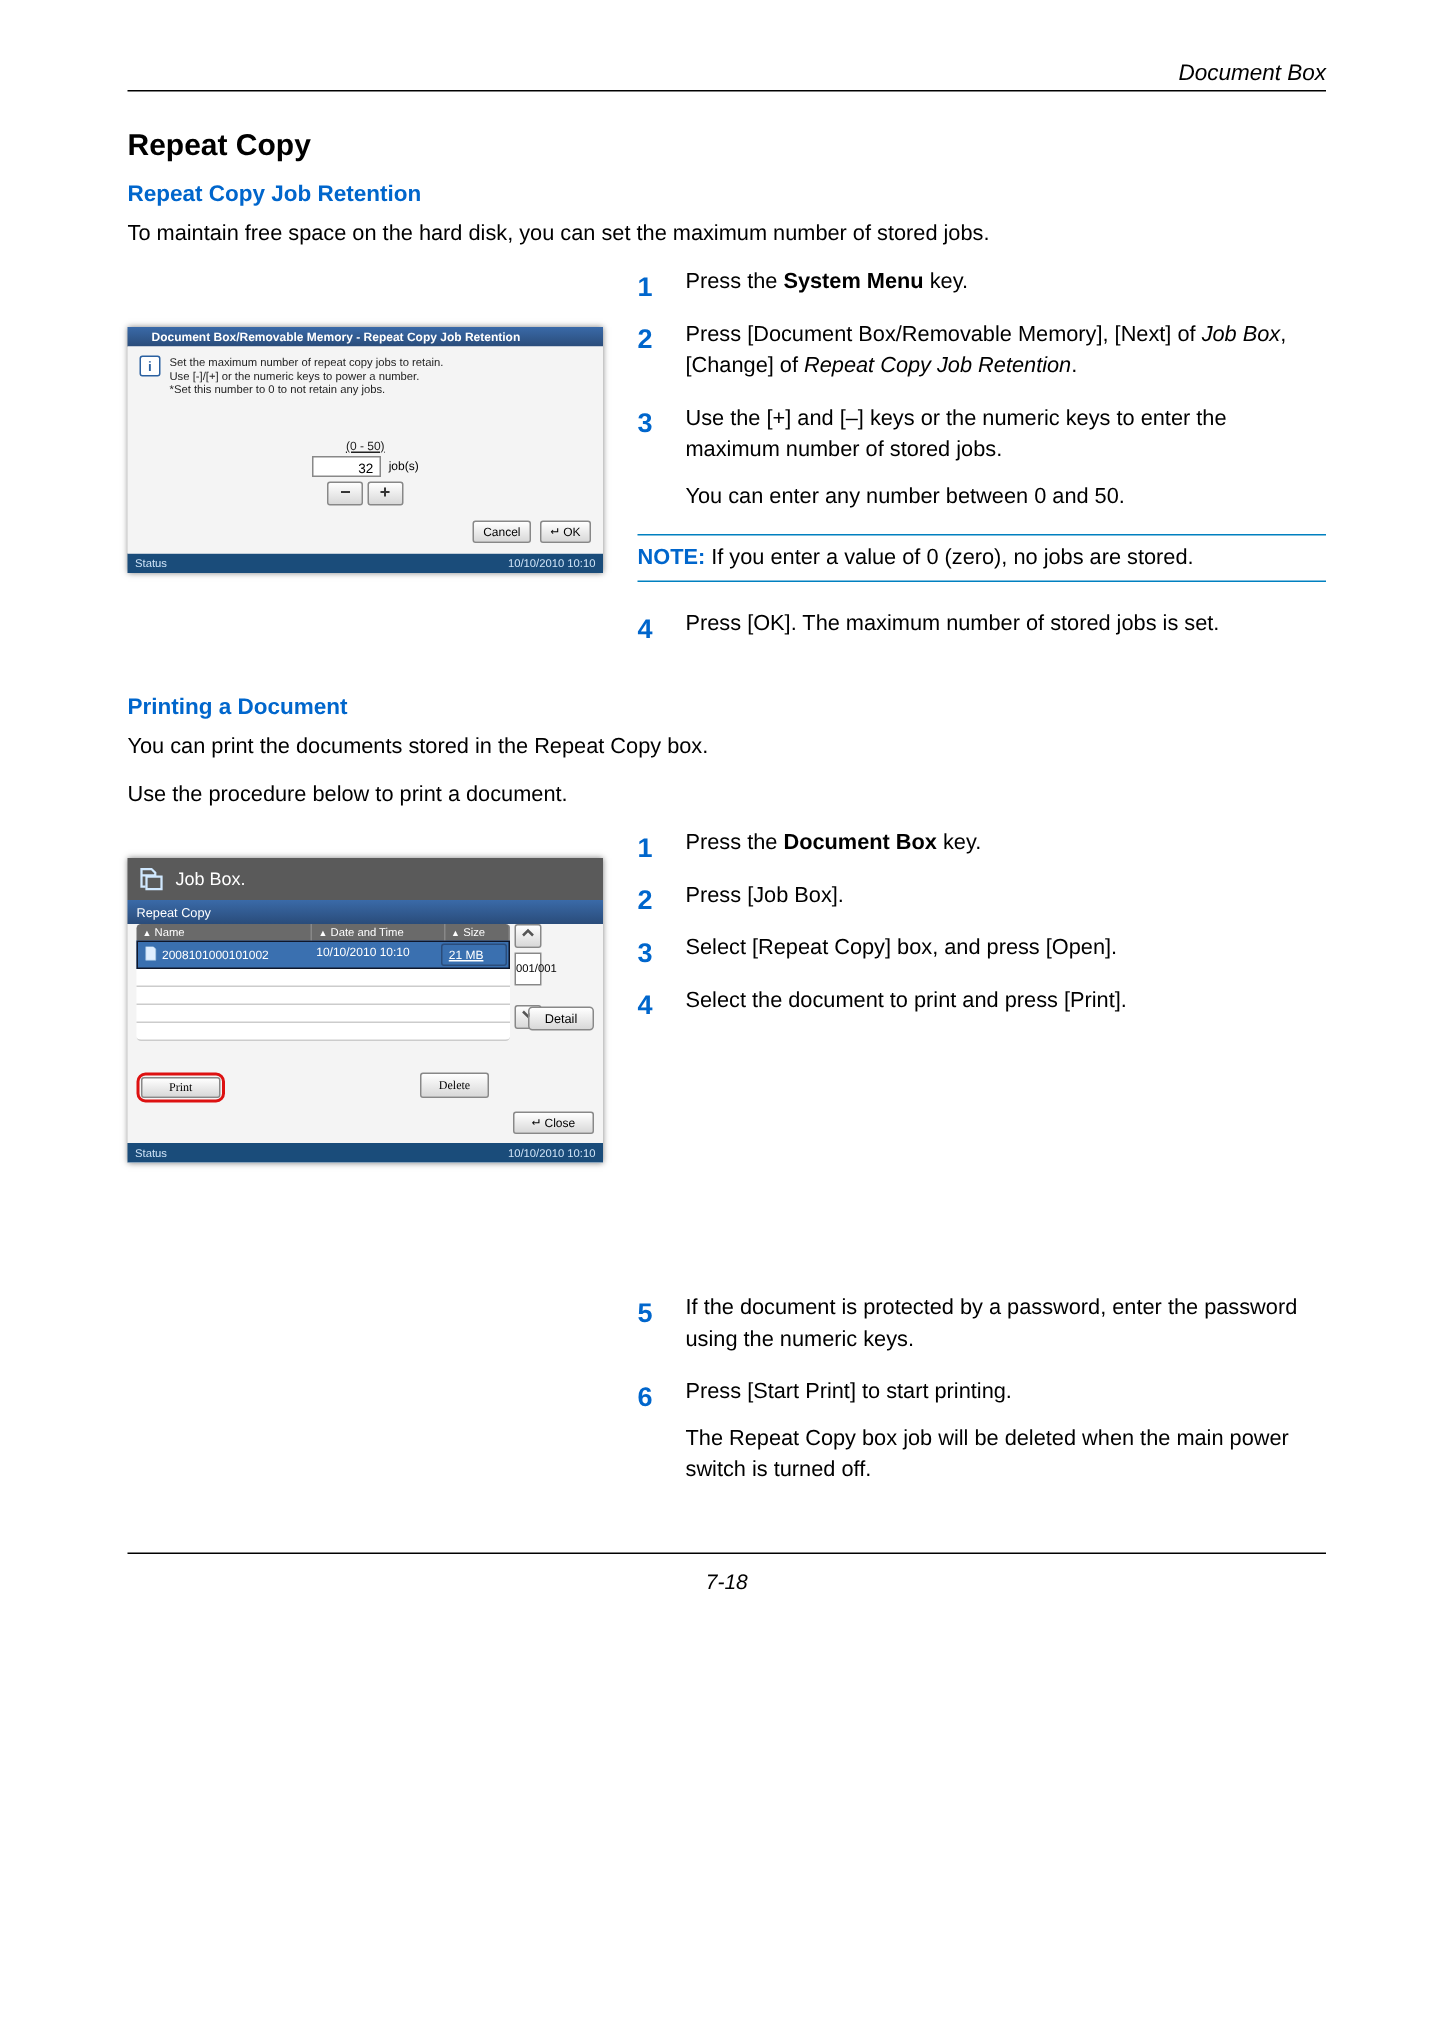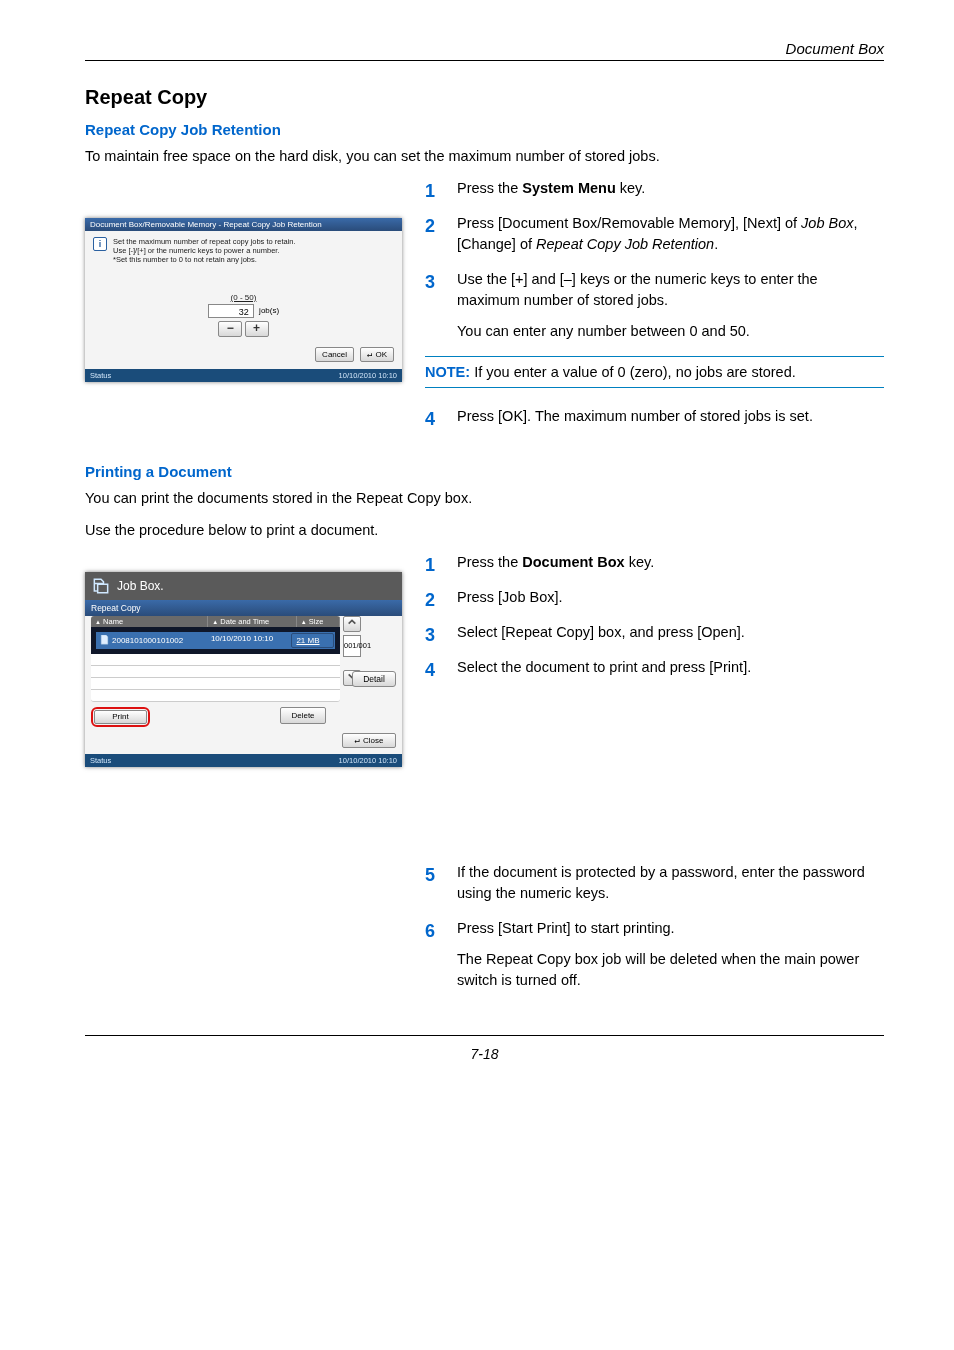--- a/index.html
+++ b/index.html
@@ -31,21 +31,21 @@
   ol.steps { list-style: none; padding: 0; margin: 0; counter-reset: step; }
   ol.steps > li { position: relative; padding-left: 32px; margin-bottom: 14px; font-size: 14.5px; line-height: 1.45; }
   ol.steps > li::before { counter-increment: step; content: counter(step); position: absolute; left: 0; top: 0; color: #0066cc; font-weight: bold; font-size: 18px; }
   .sub { margin-top: 10px; }
   .note-box { border-top: 1px solid #0080c0; border-bottom: 1px solid #0080c0; padding: 5px 0; margin: 10px 0 18px 0; font-size: 14.5px; line-height: 1.4;}
   .note-label { color: #0066cc; font-weight: bold; }
   .footer { text-align: center; font-style: italic; font-size: 14px; margin-top:5px;}
 
   
   .panel1 { width: 317px; box-shadow: 0 0 4px rgba(0,0,0,0.5); font-size: 8px; margin-top: 40px;}
-  .p1-title { background: linear-gradient(#3a6aa8,#2a4c7a); color: #fff; padding: 2px 5px; font-size: 8px;}
+  .p1-title { background: linear-gradient(#3a6aa8,#2a4c7a); color: #fff; padding: 2px 16px; font-size: 8px; font-weight: bold;}
   .p1-body { background: #f4f4f4; position:relative; height:138px;}
   .info-row { display:flex; padding:6px 8px 0 8px; gap:6px;}
   .info-icon { width:12px; height:12px; border:1px solid #2a60a0; color:#2a60a0; font-size:9px; font-weight:bold; text-align:center; line-height:12px; background:#fff; border-radius:2px;}
   .info-text { font-size:7.5px; line-height:1.2; color:#222;}
   .stepper-area { position:absolute; width:100%; top:62px; text-align:center;}
   .range-lbl { font-size:8px; color:#222; display:block; margin-bottom:2px;text-decoration:underline;}
   .val-box { display:inline-block; border:1px solid #888; width:46px; height:14px; line-height:14px; font-size:9px; text-align:right; padding-right:4px; box-sizing:border-box; background:#fff; vertical-align:middle;}
   .jobs-lbl { font-size:8px; margin-left:3px; vertical-align:middle;}
   .pm-row { margin-top:3px;}
   .pm-btn { display:inline-block; width:22px; height:14px; line-height:12px; border:1px solid #888; border-radius:2px; background:linear-gradient(#fff,#d8d8d8); font-size:12px; font-weight:bold; color:#333; text-align:center; cursor:pointer;}
@@ -60,30 +60,30 @@
   .p2-title { color:#fff; font-size:12px;text-align:center;}
   .p2-sub { background: linear-gradient(#3a6aa8,#2a4c7a); color:#fff; font-size:8.5px; padding:3px 6px;}
   .p2-body { background:#f4f4f4; padding:0 6px 6px 6px; position:relative;}
   .tbl-head { display:flex; background:#6a6a6a; color:#fff; font-size:7.5px; border-radius:3px 3px 0 0; overflow:hidden;}
   .tbl-head > div { padding:1px 4px; border-right:1px solid #888;}
   .col-name { width:120px;}
   .col-date { width:88px;}
   .col-size { width:38px;}
   .tbl-wrap { display:flex; align-items:flex-start; gap:3px;}
   .tbl-rows { flex:0 0 auto; width:249px;}
-  .row-sel { display:flex; background:#3a70b0; color:#fff; font-size:8px; border:5px solid #0f172a;}
+  .row-sel { display:flex; background:#3a70b0; color:#fff; font-size:8px; border:1px solid #0f172a;}
   .row-sel > div { padding:2px 4px;}
   .row-empty { height:11px; border-bottom:1px solid #ccc; background:#fff;}
   .row-empty:last-child { border-radius:0 0 3px 3px;}
   .scroll-col { display:flex; flex-direction:column; gap:3px; width:18px;}
   .scroll-btn { height:14px; border:1px solid #888; border-radius:2px; background:linear-gradient(#fff,#d8d8d8); font-size:9px; line-height:12px; text-align:center; cursor:pointer; color:#444;}
   .scroll-btn svg { width:10px; height:10px; stroke:#555; stroke-width:2; fill:none;}
   .counter-box { height:20px; border:1px solid #888; background:#fff; font-size:7.5px; line-height:20px; text-align:center;}
   .detail-btn { position:absolute; right:6px; top:55px; width:42px; height:14px; line-height:14px; border:1px solid #888; border-radius:3px; background:linear-gradient(#fff,#d8d8d8); font-size:8.5px; text-align:center; cursor:pointer;}
-  .lower-btns { display:flex; justify-content:space-between; margin-top:5px; margin-right:70px;}
+  .lower-btns { display:flex; justify-content:space-between; margin-top:21px; margin-right:70px;font-family:Liberation Serif, serif;}
   .callout { border:2px solid #d11; border-radius:6px; padding:0; width:55px; height:16px;}
   .callout .inner-btn { margin:1px; height:12px; line-height:12px; border:1px solid #888; border-radius:2px; background:linear-gradient(#fff,#d8d8d8); font-size:8px; text-align:center;}
   .del-btn { width:44px; height:15px; line-height:15px; border:1px solid #888; border-radius:2px; background:linear-gradient(#fff,#d8d8d8); font-size:8px; text-align:center;}
   .close-row { text-align:right; margin-top:6px; padding-right:0;}
   .close-btn { display:inline-flex; gap:3px; align-items:center; justify-content:center; width:52px; height:13px; border:1px solid #888; border-radius:2px; background:linear-gradient(#fff,#d8d8d8); font-size:8px; cursor:pointer;}
   .file-icon { width:9px; height:10px; fill:#dfeeff; stroke:#9ec0e0; stroke-width:0.5; margin-right:3px; flex:0 0 auto;}
   .arrow-glyph { font-family: 'Courier New', monospace; font-size:9px;}
 </style>
 </head>
 <body>

